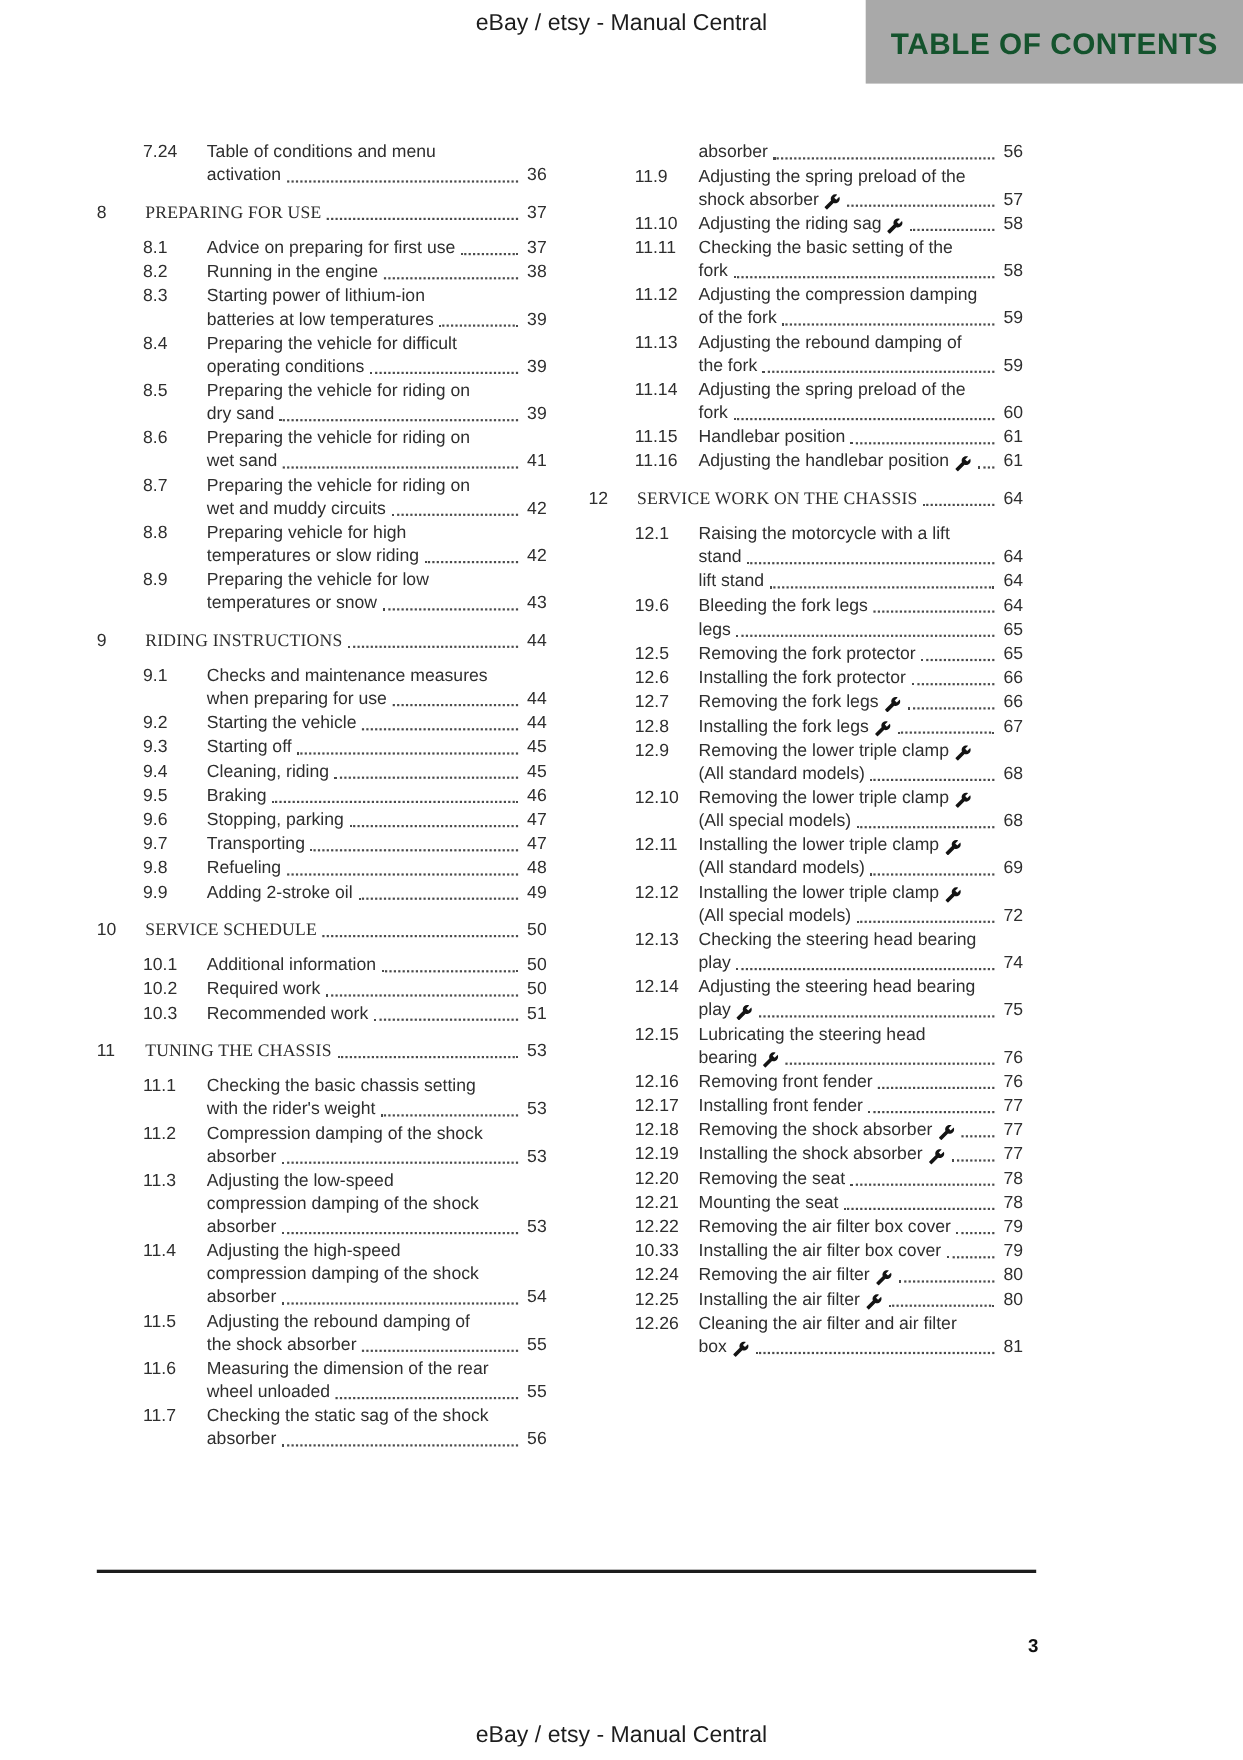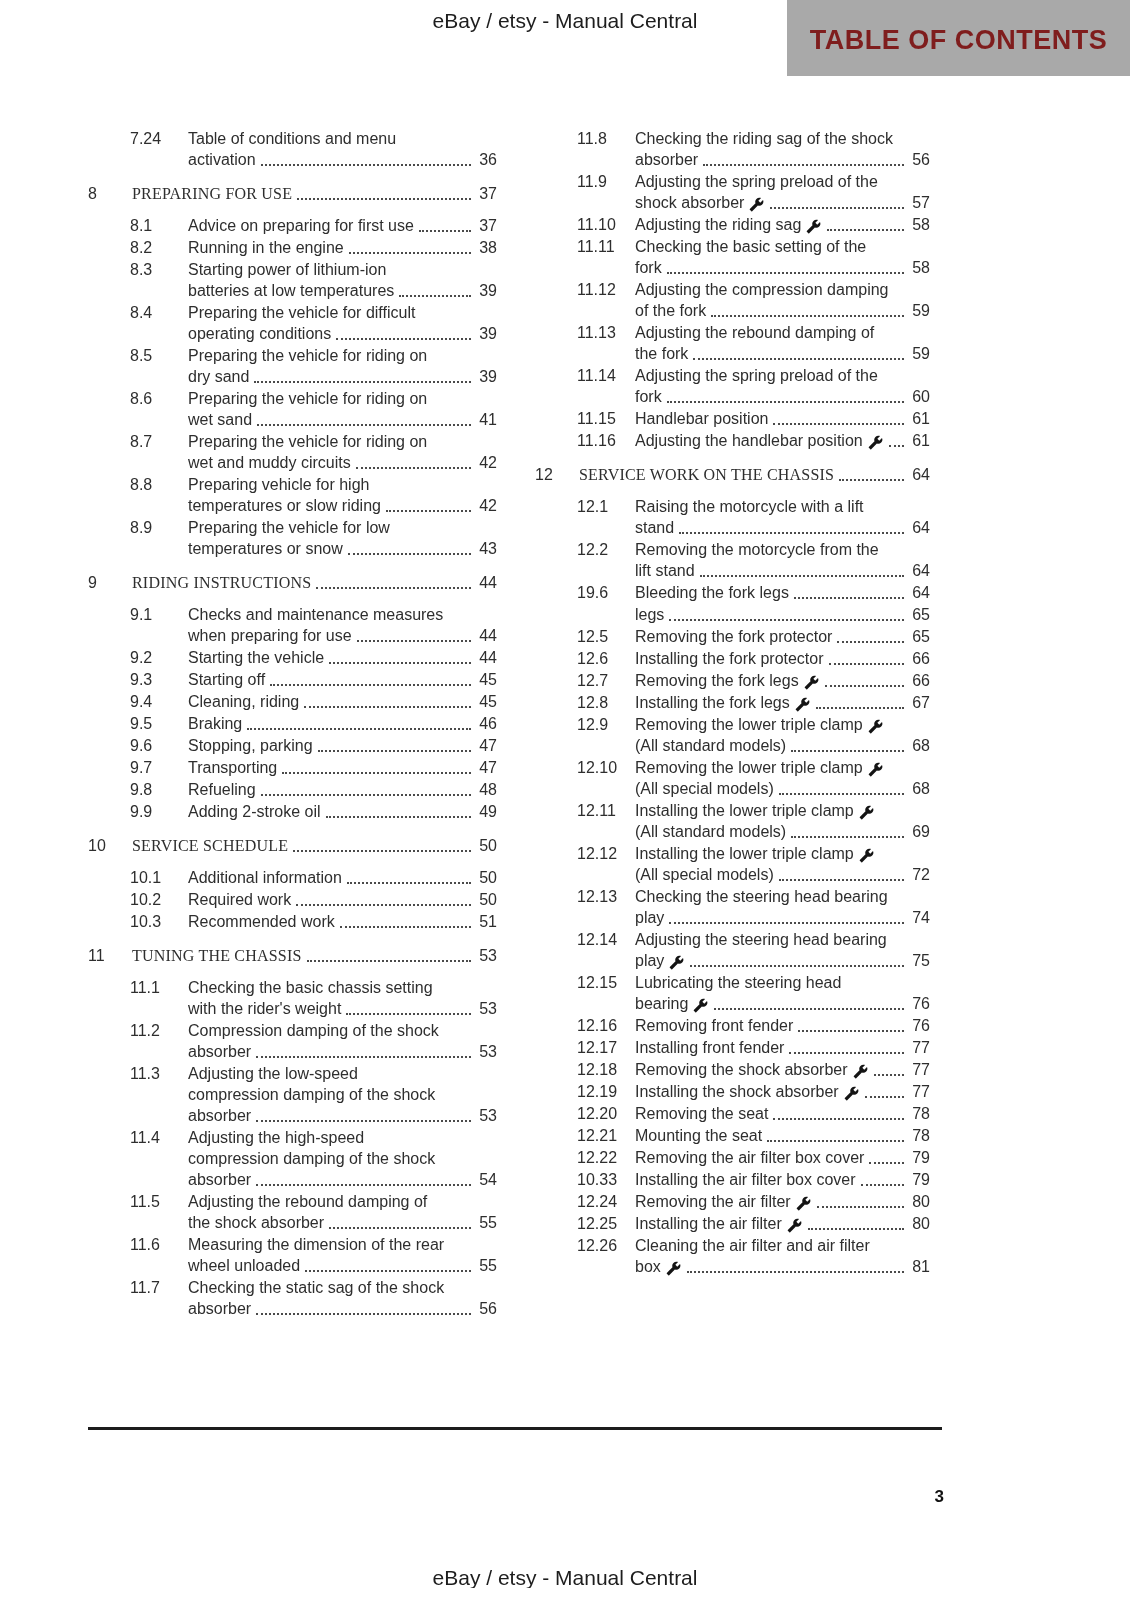--- a/index.html
+++ b/index.html
@@ -15,21 +15,21 @@
     position:absolute;top:9px;left:0;right:0;
     text-align:center;
     font-size:21px;color:#1d1d1d;
   }
   .banner{
     position:absolute;top:0;left:787px;width:343px;height:76px;
     background:#a9a9a9;
     display:flex;align-items:center;justify-content:center;
   }
   .banner-text{
-    font-size:27px;font-weight:bold;color:#7f1d1d;
+    font-size:27px;font-weight:bold;color:#14532d;
     letter-spacing:0.5px;white-space:nowrap;padding-top:4px;text-align:right;
   }
   .col{position:absolute;top:128px;}
   .col-left{left:88px;width:409px;}
   .col-right{left:535px;width:395px;}
   .entry{margin-bottom:1px;}
   .entry.level-section{margin-top:13px;margin-bottom:11px;}
   .entry:first-child{margin-top:0;}
   .line{display:flex;align-items:flex-end;line-height:21px;font-size:16px;}
   .num{flex:0 0 auto;white-space:nowrap;}
@@ -406,24 +406,20 @@
           <span class="num"></span>
           <span class="txt">absorber</span>
           <span class="dots"></span>
           <span class="pg">56</span>
         </div>
       </div>
     </div>
   <div class="col col-right" id="col-right">
       <div class="entry level-sub">
         <div class="line">
-          <span class="num">11.8</span>
-          <span class="txt">Checking the riding sag of the shock</span>
-        </div>
-        <div class="line">
           <span class="num"></span>
           <span class="txt">absorber</span>
           <span class="dots"></span>
           <span class="pg">56</span>
         </div>
       </div>
       <div class="entry level-sub">
         <div class="line">
           <span class="num">11.9</span>
           <span class="txt">Adjusting the spring preload of the</span>
@@ -542,24 +538,20 @@
           <span class="txt">Raising the motorcycle with a lift</span>
         </div>
         <div class="line">
           <span class="num"></span>
           <span class="txt">stand</span>
           <span class="dots"></span>
           <span class="pg">64</span>
         </div>
       </div>
       <div class="entry level-sub">
-        <div class="line">
-          <span class="num">12.2</span>
-          <span class="txt">Removing the motorcycle from the</span>
-        </div>
         <div class="line">
           <span class="num"></span>
           <span class="txt">lift stand</span>
           <span class="dots"></span>
           <span class="pg">64</span>
         </div>
       </div>
       <div class="entry level-sub">
         <div class="line">
           <span class="num">19.6</span>

